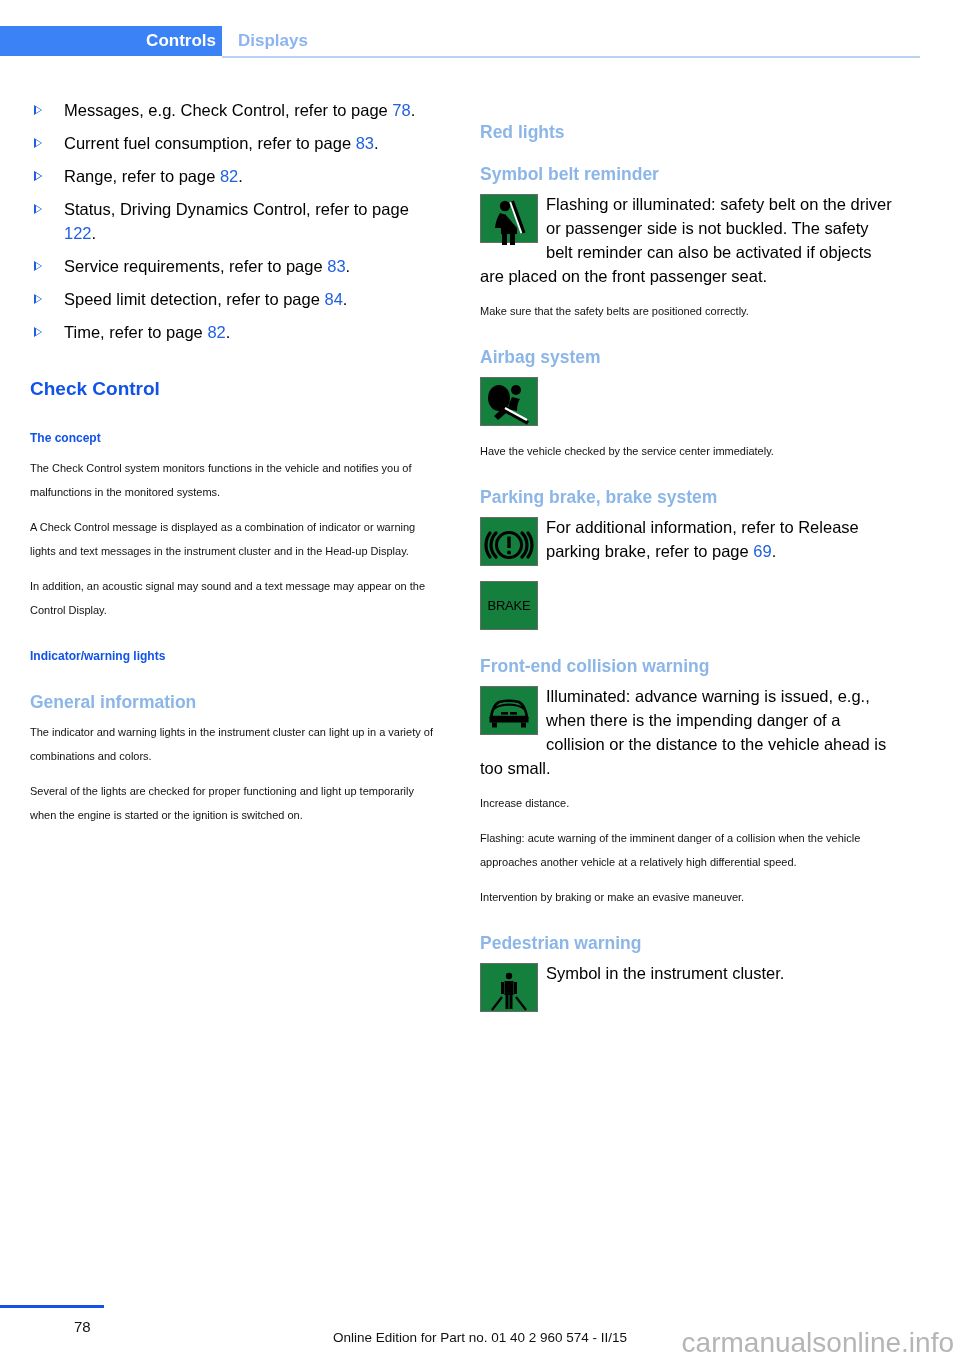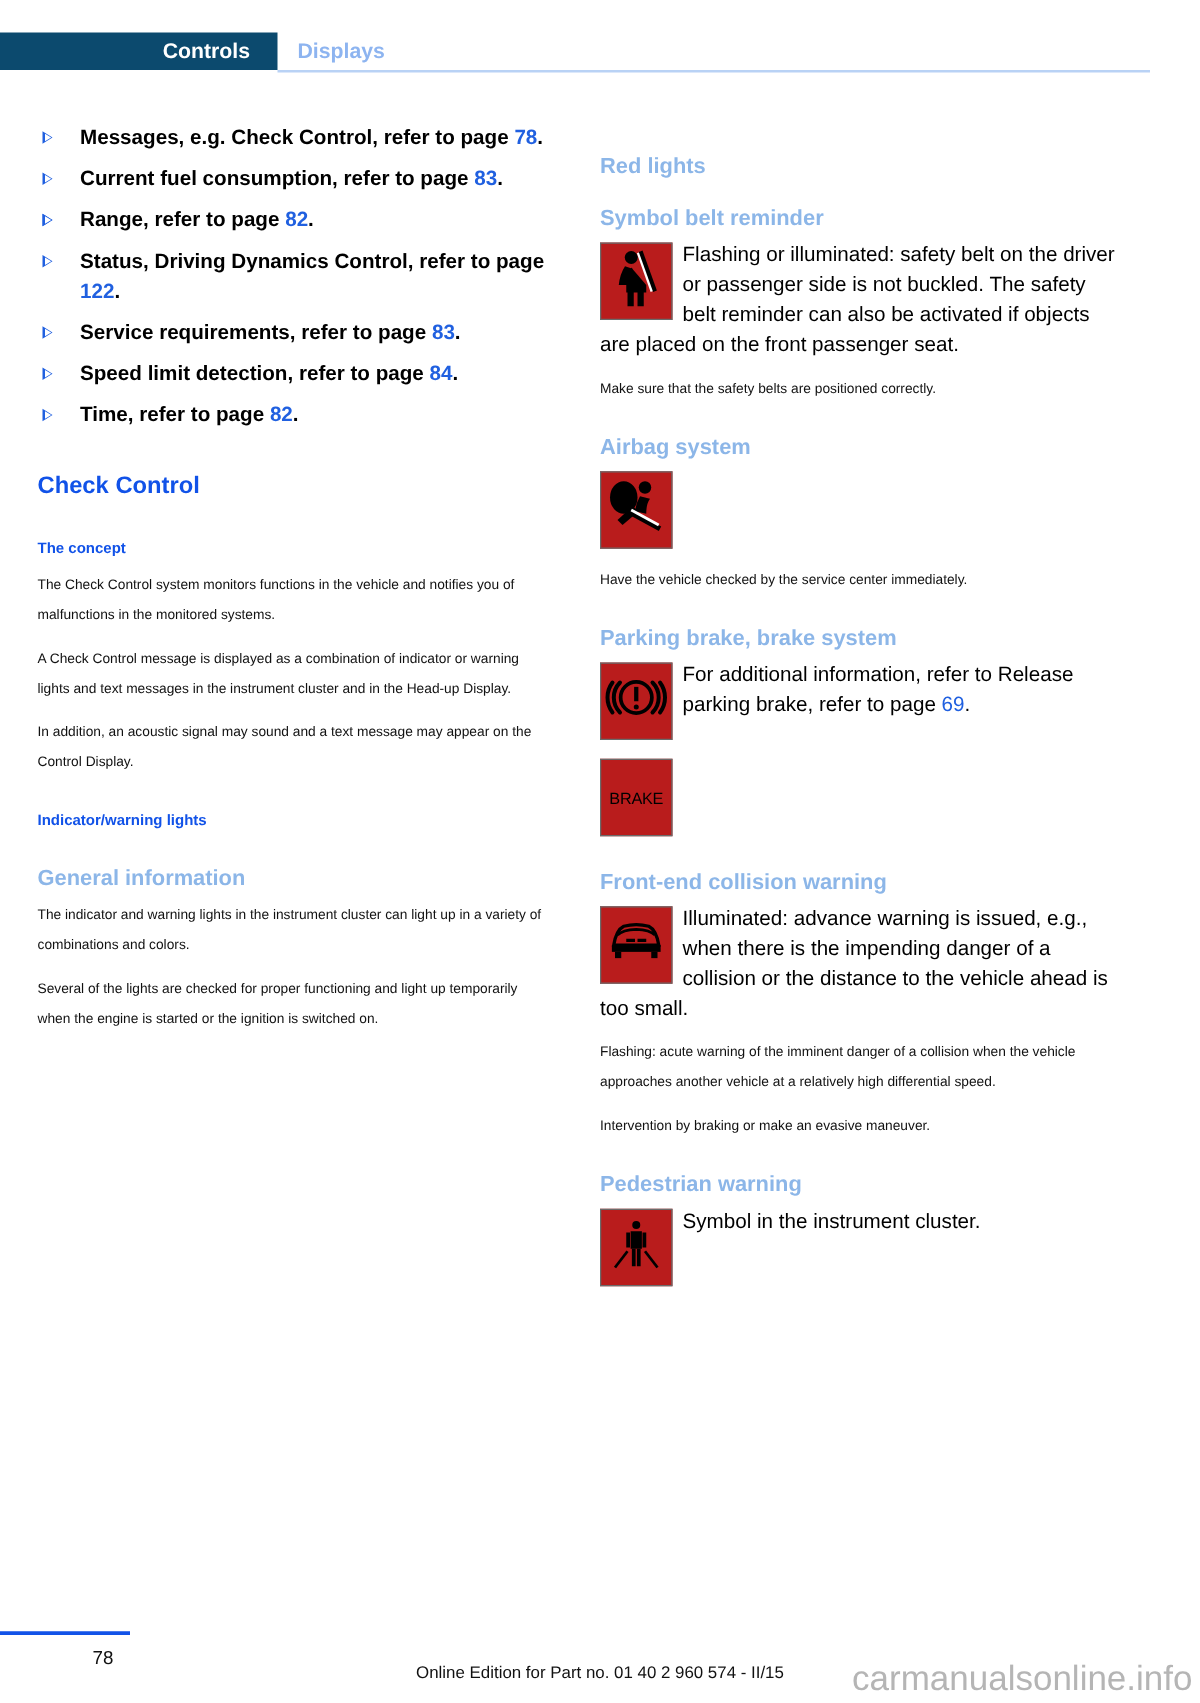--- a/index.html
+++ b/index.html
@@ -17,27 +17,27 @@
 
   
   .header {
     position: absolute;
     top: 0; left: 0; width: 960px; height: 62px;
   }
   .tab-active {
     position: absolute;
     left: 0; top: 26px;
     width: 222px; height: 30px;
-    background: #0c4a6e;
+    background: #3b82f6;
     color: #ffffff;
     font-size: 17px;
     font-weight: bold;
     text-align: right;
     line-height: 30px;
-    padding-right: 22px;
+    padding-right: 6px;
   }
   .tab-inactive {
     position: absolute;
     left: 238px; top: 26px;
     height: 30px;
     color: #8db4f0;
     font-size: 17px;
     font-weight: bold;
     line-height: 30px;
   }
@@ -88,21 +88,20 @@
   .pageref { color: #2060e0; }
 
   
   ul.bullets { list-style: none; margin: 0; padding: 0; }
   ul.bullets li {
     position: relative;
     padding-left: 34px;
     margin-bottom: 9px;
     font-size: 16.5px;
     line-height: 24px;
-    font-weight: bold;
   }
   .tri {
     position: absolute;
     left: 4px; top: 7px;
     width: 0; height: 0;
     border-left: 8px solid #2060e0;
     border-top: 5px solid transparent;
     border-bottom: 5px solid transparent;
   }
   .tri::after {
@@ -112,25 +111,25 @@
     width: 0; height: 0;
     border-left: 5px solid #ffffff;
     border-top: 3px solid transparent;
     border-bottom: 3px solid transparent;
   }
 
   
   .symblock { margin: 0 0 11px 0; }
   .symblock .sym {
     float: left;
-    width: 58px; height: 62px;
+    width: 58px; height: 49px;
     border: 1px solid #6a6a6a;
     margin: 2px 8px 2px 0;
     position: relative;
-    background: #b91c1c;
+    background: #15803d;
   }
   .symblock .txt {
     font-size: 16.5px;
     line-height: 24px;
     text-indent: 0;
   }
   .symblock::after { content: ""; display: block; clear: both; }
   .sym svg { display: block; }
   .brake-label {
     width: 100%; height: 100%;
@@ -294,20 +293,21 @@
         <path d="M13 22 Q17 18 28 17.5 Q39 18 43 22" fill="none" stroke="#000" stroke-width="2.2"></path>
         <rect x="8.5" y="30" width="39" height="5.5" fill="#000"></rect>
         <rect x="20" y="25" width="7" height="2.6" fill="#000"></rect>
         <rect x="29" y="25" width="7" height="2.6" fill="#000"></rect>
         <rect x="11" y="35.5" width="5" height="5" fill="#000"></rect>
         <rect x="40" y="35.5" width="5" height="5" fill="#000"></rect>
       </svg>
     </div>
     <div class="txt">Illuminated: advance warning is issued, e.g., when there is the impending danger of a collision or the distance to the vehicle ahead is too small.</div>
   </div>
+  <p>Increase distance.</p>
   <p>Flashing: acute warning of the imminent danger of a collision when the vehicle approaches another vehicle at a relatively high differential speed.</p>
   <p>Intervention by braking or make an evasive maneuver.</p>
 
   <div class="h3">Pedestrian warning</div>
   <div class="symblock">
     <div class="sym">
       <svg width="56" height="54" viewBox="0 0 56 54">
         <circle cx="28" cy="12" r="3.2" fill="#000"></circle>
         <rect x="23.5" y="17" width="9" height="14" fill="#000"></rect>
         <rect x="20" y="18" width="3" height="12" fill="#000"></rect>

